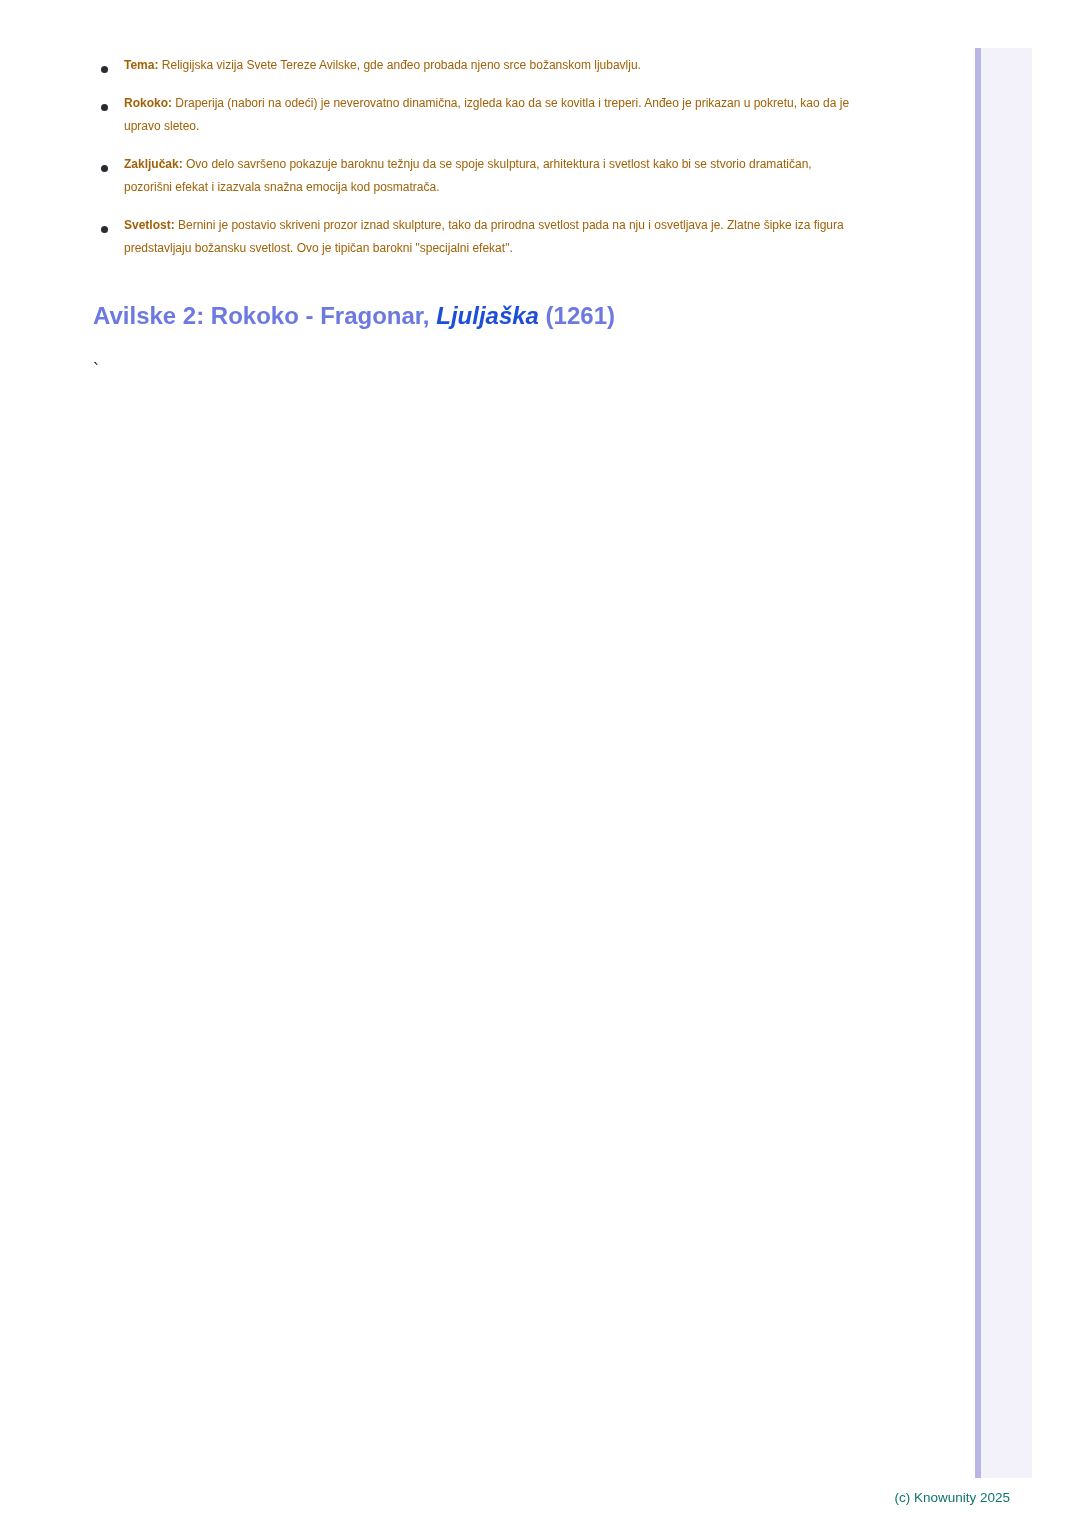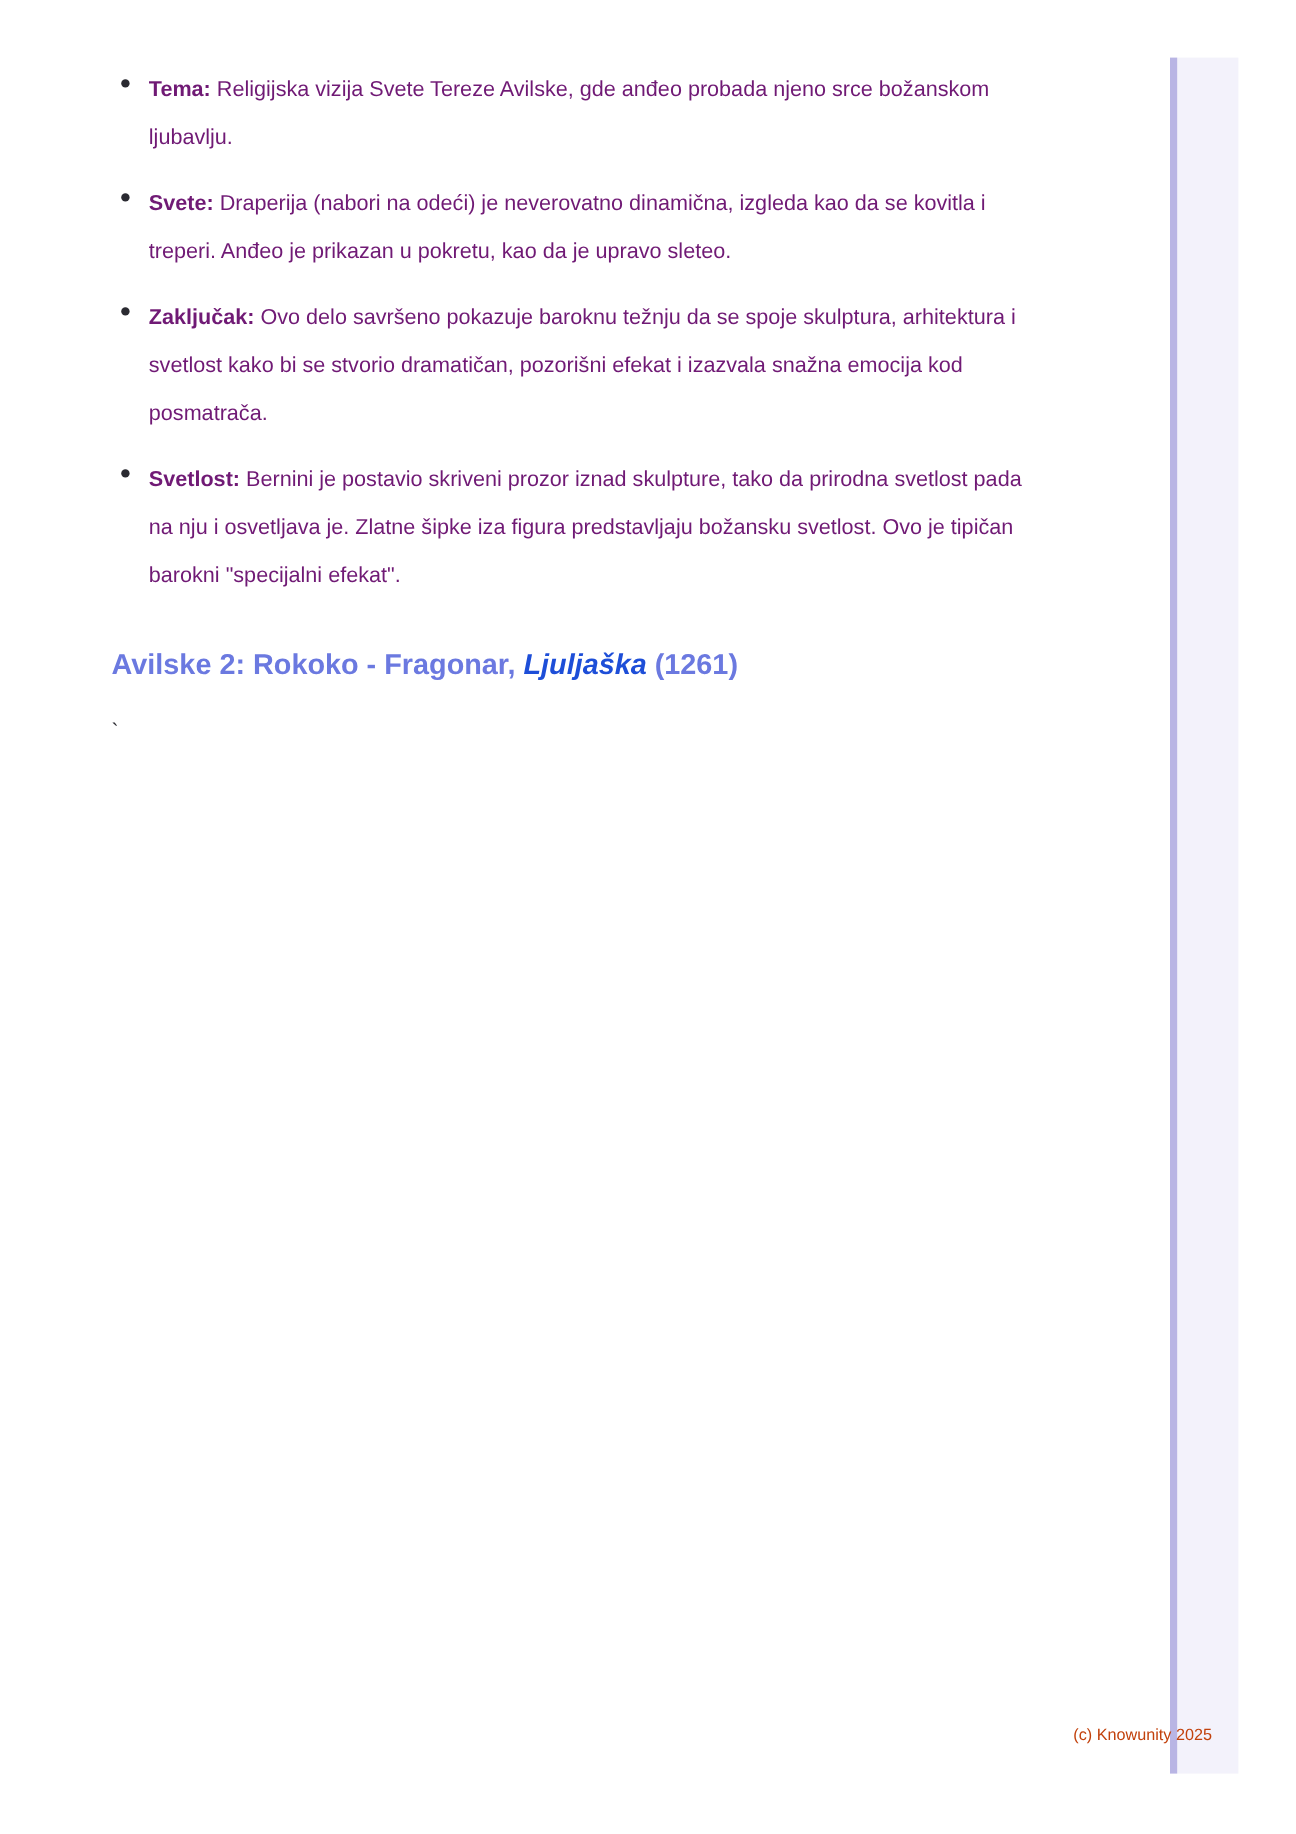--- a/index.html
+++ b/index.html
@@ -43,23 +43,23 @@
   }
   ul.notes {
     list-style: none;
     margin: 0;
     padding: 0;
   }
   ul.notes li {
     position: relative;
     padding-left: 31px;
     margin-bottom: 15px;
-    font-size: 18px;
-    line-height: 40px;
-    color: #701a75;
+    font-size: 12px;
+    line-height: 23px;
+    color: #a16207;
   }
   ul.notes li .bullet {
     position: absolute;
     left: 8px;
     top: 12px;
     width: 7px;
     height: 7px;
     border-radius: 50%;
     background: #2a2a31;
   }
@@ -73,43 +73,43 @@
   .heading-blue { color: #6b79e0; }
   .heading-italic { color: #1d4ed8; font-style: italic; }
   .stray-char {
     margin-top: 24px;
     font-size: 17.5px;
     line-height: 31px;
     color: #2a2a31;
   }
   .footer-credit {
     position: absolute;
-    top: 1438px;
+    top: 1490px;
     right: 70px;
     font-size: 13.5px;
-    color: #c2410c;
+    color: #0f766e;
     z-index: 2;
   }
 </style>
 </head>
 <body>
 
 <div class="page">
 
   <div class="edge-strip"></div>
   <div class="edge-strip-line"></div>
 
   <div class="content">
 
     <ul class="notes">
       <li>
         <span class="bullet"></span><b>Tema:</b><span> Religijska vizija Svete Tereze Avilske, gde anđeo probada njeno srce božanskom ljubavlju.</span>
       </li>
       <li>
-        <span class="bullet"></span><b>Svete:</b><span> Draperija (nabori na odeći) je neverovatno dinamična, izgleda kao da se kovitla i treperi. Anđeo je prikazan u pokretu, kao da je upravo sleteo.</span>
+        <span class="bullet"></span><b>Rokoko:</b><span> Draperija (nabori na odeći) je neverovatno dinamična, izgleda kao da se kovitla i treperi. Anđeo je prikazan u pokretu, kao da je upravo sleteo.</span>
       </li>
       <li>
         <span class="bullet"></span><b>Zaključak:</b><span> Ovo delo savršeno pokazuje baroknu težnju da se spoje skulptura, arhitektura i svetlost kako bi se stvorio dramatičan, pozorišni efekat i izazvala snažna emocija kod posmatrača.</span>
       </li>
       <li>
         <span class="bullet"></span><b>Svetlost:</b><span> Bernini je postavio skriveni prozor iznad skulpture, tako da prirodna svetlost pada na nju i osvetljava je. Zlatne šipke iza figura predstavljaju božansku svetlost. Ovo je tipičan barokni "specijalni efekat".</span>
       </li>
     </ul>
 
     <h2 class="section-heading"><span class="heading-blue">Avilske 2: Rokoko - Fragonar, </span><span class="heading-italic">Ljuljaška</span><span class="heading-blue"> (1261)</span></h2>

